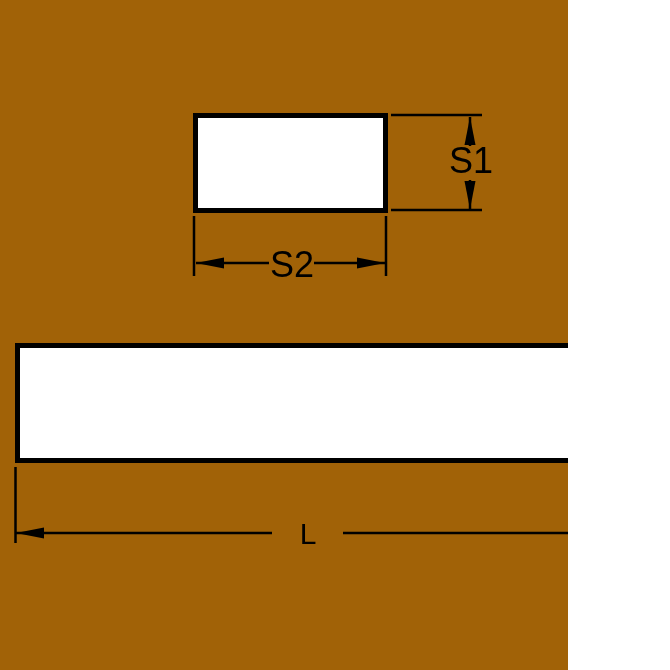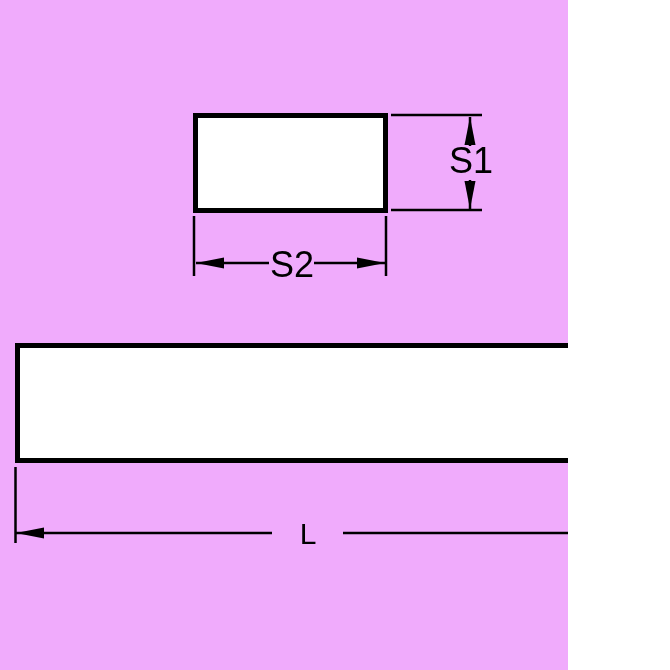--- a/index.html
+++ b/index.html
@@ -4,21 +4,21 @@
 <style>
   html, body {
     margin: 0;
     padding: 0;
     background: #ffffff;
   }
   .canvas {
     position: relative;
     width: 568px;
     height: 670px;
-    background: #f0abfc;
+    background: #a16207;
     overflow: hidden;
   }
   svg {
     display: block;
     font-family: "Liberation Sans", sans-serif;
   }
   .outline {
     fill: #ffffff;
   }
   .thin {

